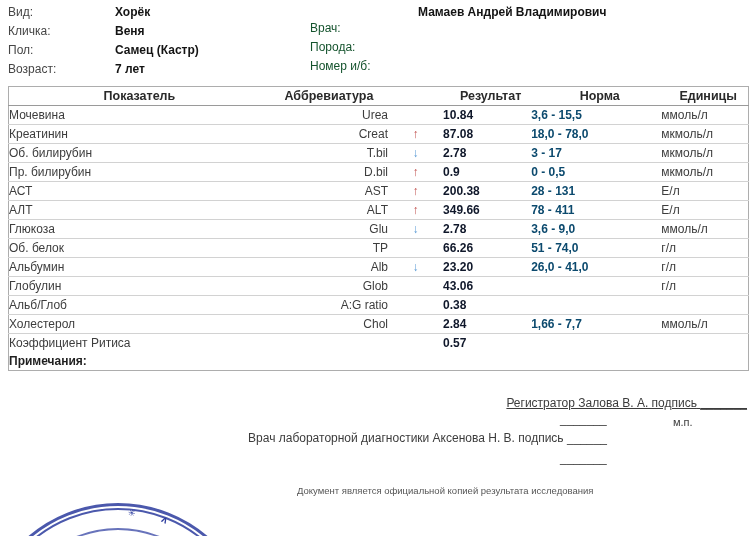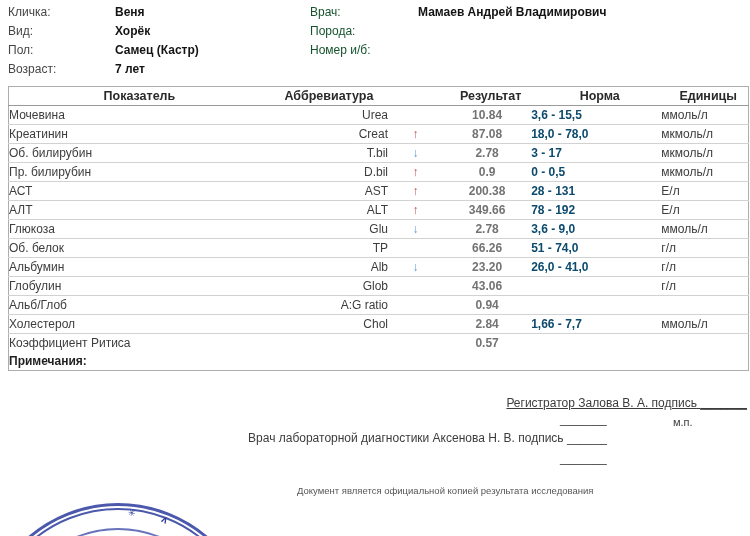--- a/index.html
+++ b/index.html
@@ -8,42 +8,42 @@
     background:#ffffff;
     font-family:"Liberation Sans","DejaVu Sans",sans-serif;
     color:#3d3d3d;
   }
   
   .patient-block{position:absolute;top:3px;font-size:12px;}
   .patient-block .prow{height:19px;line-height:19px;display:flex;}
   #patient-left{left:8px;}
   #patient-left .plabel{width:107px;color:#454545;}
   #patient-right{left:310px;}
-  #patient-right .plabel{width:108px;color:#14532d;}
+  #patient-right .plabel{width:108px;color:#14532d;margin-top:16px;}
   .pvalue{font-weight:bold;color:#141414;}
   
   table.results{
     position:absolute;left:8px;top:86px;width:741px;
     border-collapse:collapse;table-layout:fixed;
     font-size:12px;color:#3d3d3d;
     border:1px solid #adadad;
   }
   table.results td,table.results th{
     height:18px;padding:0;overflow:hidden;white-space:nowrap;
   }
   table.results thead th{
     font-weight:bold;color:#2a2a2a;text-align:center;
     border-bottom:1px solid #9a9a9a;font-size:12.5px;padding-left:7px;
   }
   table.results tbody td{border-top:1px solid #d2d2d2;}
   table.results tbody tr:first-child td{border-top:none;}
   td.c-ind{text-align:left;padding-left:5px;}
   td.c-abbr{text-align:right;}
   td.c-flag{text-align:center;font-size:12px;}
-  td.c-res{text-align:center;font-weight:bold;color:#737373;}
+  td.c-res{font-weight:bold;color:#0f172a;}
   td.c-norm{text-align:left;font-weight:bold;color:#0c4a6e;}
   td.c-units{text-align:left;padding-left:6px;}
   .flag-up{color:#c0504d;}
   .flag-down{color:#5b9bd5;}
   td.notes-cell{font-weight:bold;color:#1f1f1f;padding-left:3px;border-top:1px solid #9a9a9a;}
   
   .sigline{position:absolute;font-size:12px;color:#3c3c3c;white-space:nowrap;}
   #sig-registrar{top:396px;right:3px;text-decoration:underline;}
   #sig-blank-1{top:412px;left:560px;}
   #sig-mp{top:416px;left:673px;font-size:11px;}
@@ -57,26 +57,26 @@
   #stamp .ring-inner{position:absolute;inset:22px;border-radius:50%;border:2px solid #3a49a6;opacity:.9;}
   .stamp-mark{position:absolute;color:#2c3c9e;font-weight:bold;}
   #stamp-mark-1{left:128px;top:508px;font-size:9px;transform:rotate(15deg);}
   #stamp-mark-2{left:162px;top:514px;font-size:10px;transform:rotate(28deg);}
 </style>
 </head>
 <body>
 
 <div class="patient-block" id="patient-left">
   <div class="prow">
+    <span class="plabel">Вид:</span>
+    <span class="pvalue">Хорёк</span>
+  </div>
+  <div class="prow">
     <span class="plabel">Кличка:</span>
     <span class="pvalue">Веня</span>
-  </div>
-  <div class="prow">
-    <span class="plabel">Вид:</span>
-    <span class="pvalue">Хорёк</span>
   </div>
   <div class="prow">
     <span class="plabel">Пол:</span>
     <span class="pvalue">Самец (Кастр)</span>
   </div>
   <div class="prow">
     <span class="plabel">Возраст:</span>
     <span class="pvalue">7 лет</span>
   </div>
 </div>
@@ -154,21 +154,21 @@
         <td class="c-flag"><span class="flag-up">↑</span></td>
         <td class="c-res">200.38</td>
         <td class="c-norm">28 - 131</td>
         <td class="c-units">Е/л</td>
       </tr>
       <tr>
         <td class="c-ind">АЛТ</td>
         <td class="c-abbr">ALT</td>
         <td class="c-flag"><span class="flag-up">↑</span></td>
         <td class="c-res">349.66</td>
-        <td class="c-norm">78 - 192</td>
+        <td class="c-norm">78 - 411</td>
         <td class="c-units">Е/л</td>
       </tr>
       <tr>
         <td class="c-ind">Глюкоза</td>
         <td class="c-abbr">Glu</td>
         <td class="c-flag"><span class="flag-down">↓</span></td>
         <td class="c-res">2.78</td>
         <td class="c-norm">3,6 - 9,0</td>
         <td class="c-units">ммоль/л</td>
       </tr>
@@ -193,21 +193,21 @@
         <td class="c-abbr">Glob</td>
         <td class="c-flag"></td>
         <td class="c-res">43.06</td>
         <td class="c-norm"></td>
         <td class="c-units">г/л</td>
       </tr>
       <tr>
         <td class="c-ind">Альб/Глоб</td>
         <td class="c-abbr">A:G ratio</td>
         <td class="c-flag"></td>
-        <td class="c-res">0.94</td>
+        <td class="c-res">0.38</td>
         <td class="c-norm"></td>
         <td class="c-units"></td>
       </tr>
       <tr>
         <td class="c-ind">Холестерол</td>
         <td class="c-abbr">Chol</td>
         <td class="c-flag"></td>
         <td class="c-res">2.84</td>
         <td class="c-norm">1,66 - 7,7</td>
         <td class="c-units">ммоль/л</td>

